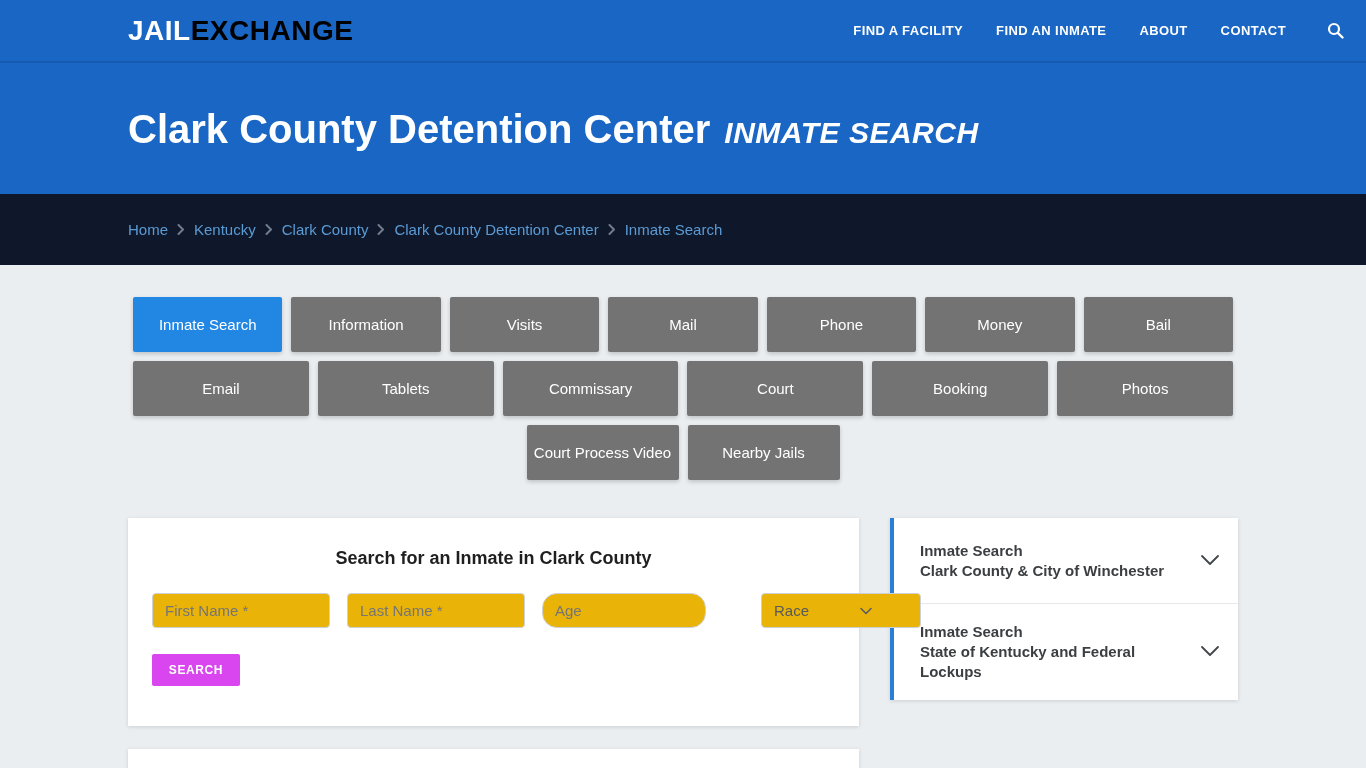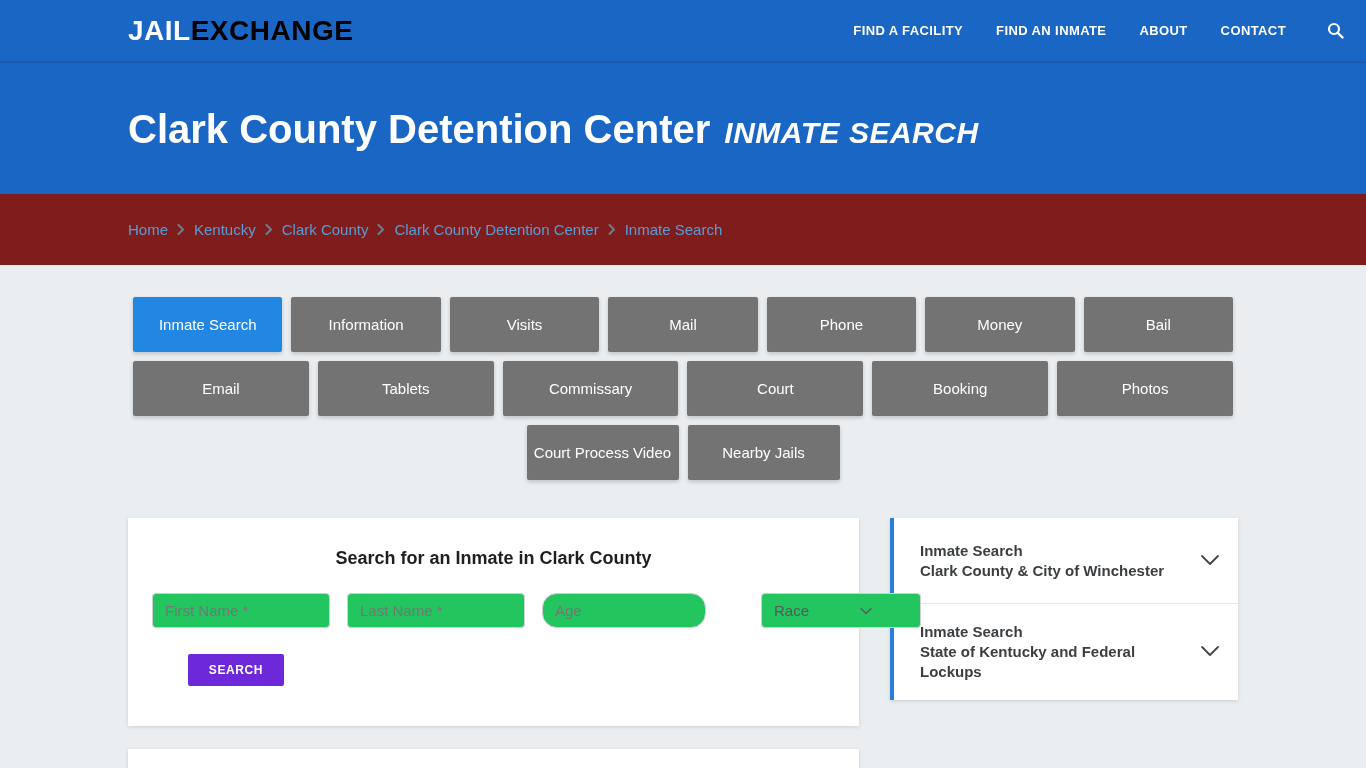--- a/index.html
+++ b/index.html
@@ -76,21 +76,21 @@
     font-size: 30px;
     font-weight: bold;
     font-style: italic;
     text-transform: uppercase;
     margin-left: 14px;
     letter-spacing: 0.5px;
   }
 
   
   .crumbband {
-    background: #7f1d1d;
+    background: #0f172a;
     height: 71px;
     display: flex;
     align-items: center;
   }
   .crumbs {
     margin-left: 128px;
     display: flex;
     align-items: center;
     font-size: 15px;
     color: #5b9bd5;
@@ -169,21 +169,21 @@
     gap: 17px;
   }
   .field {
     height: 35px;
     border: 1px solid #ccd1d6;
     border-radius: 4px;
     padding: 0 12px;
     font-size: 15px;
     color: #55595c;
     font-family: "Liberation Sans", sans-serif;
-    background: #22c55e;
+    background: #eab308;
     outline: none;
   }
   .field.first { width: 178px; }
   .field.last  { width: 178px; }
   .field.age   { width: 164px; border-radius: 15px; }
   .select-wrap { position: relative; width: 160px; }
   .field.race {
     width: 160px;
     appearance: none;
     -webkit-appearance: none;
@@ -193,31 +193,30 @@
   .select-chev {
     position: absolute;
     right: 11px; top: 50%;
     transform: translateY(-50%);
     pointer-events: none;
     display: flex;
   }
   .search-btn {
     margin-top: 26px;
     height: 32px;
-    width: 96px;
-    background: #6d28d9;
+    width: 88px;
+    background: #d946ef;
     color: #ffffff;
     border: none;
     border-radius: 2px;
     font-size: 12px;
     font-weight: bold;
     letter-spacing: 0.6px;
     cursor: pointer;
     font-family: "Liberation Sans", sans-serif;
-    margin-left: 36px;
   }
 
   .lower-card {
     margin-top: 23px;
     height: 120px;
   }
 
   
   .accordion { background: #ffffff; box-shadow: 0 1px 4px rgba(0,0,0,0.13); }
   .acc-item {

